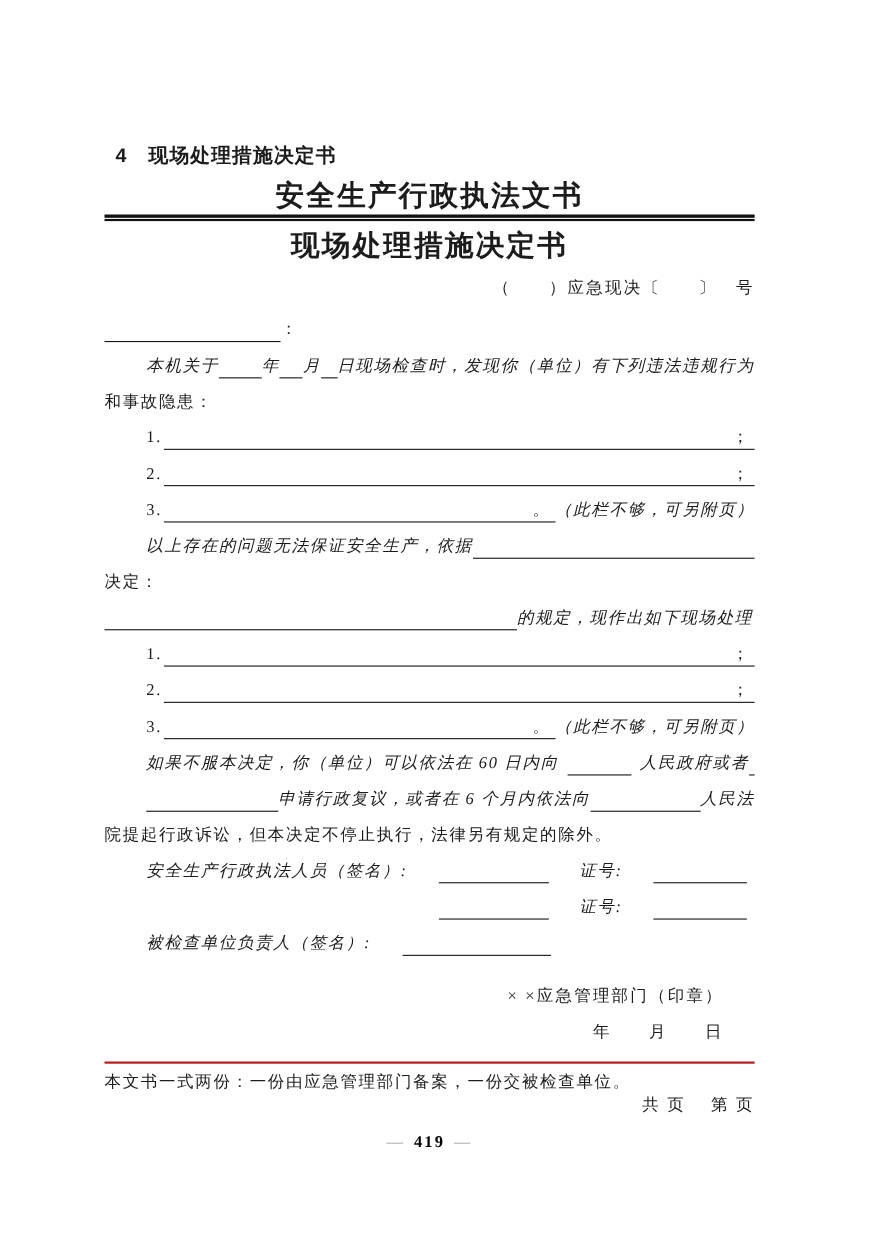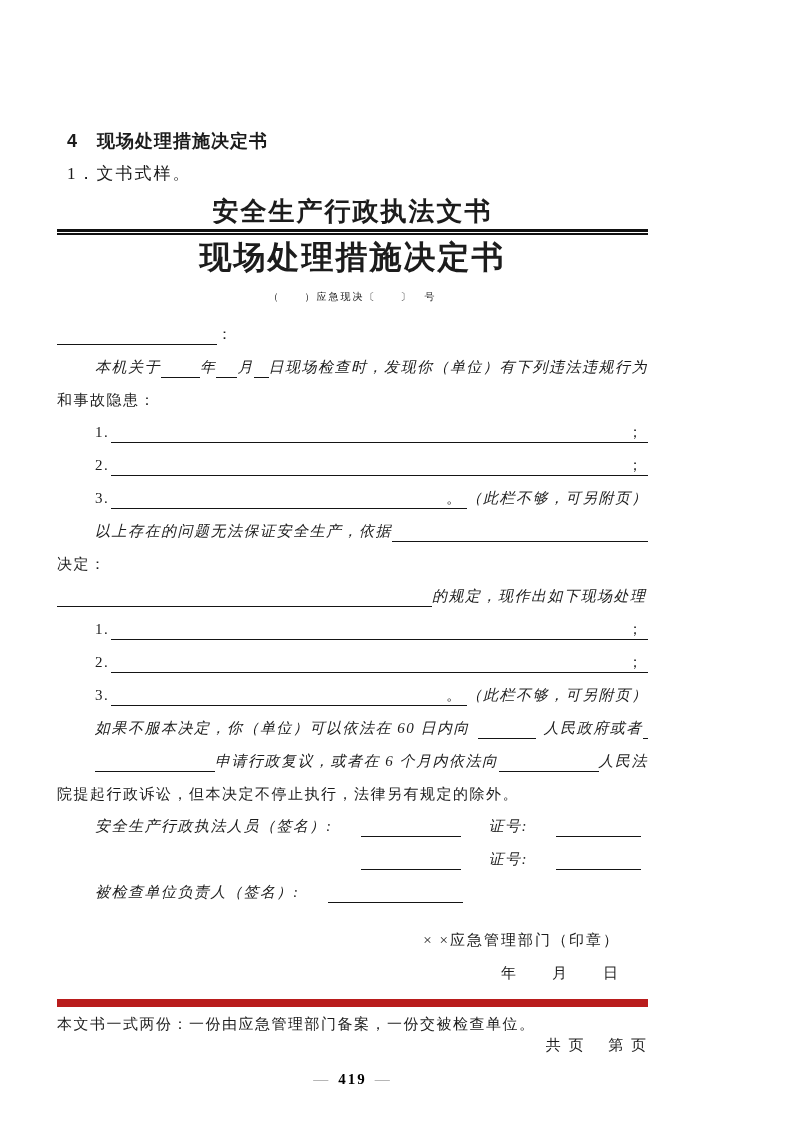--- a/index.html
+++ b/index.html
@@ -1,30 +1,30 @@
 <!DOCTYPE html>
 <html lang="zh"><head>
 <meta charset="utf-8">
 <style>
   * { margin:0; padding:0; box-sizing:border-box; }
   html,body { width:793px; height:1122px; background:#ffffff; overflow:hidden; }
   body { font-family:"Liberation Serif", serif; color:#1c1c1c; }
   .sheet { width:793px; height:1122px; position:relative; }
-  .content { width:591px; margin-left:57px; padding-top:130px; }
+  .content { width:591px; margin-left:95px; padding-top:130px; }
 
   .sec-heading { font-family:"Liberation Sans", sans-serif; font-weight:bold;
                  font-size:18px; line-height:22px; padding-left:10px; letter-spacing:1px; }
   .sub-heading { font-size:17px; line-height:24px; margin-top:10px; padding-left:10px; letter-spacing:2px; }
 
   .letterhead { font-family:"Liberation Sans", sans-serif; font-weight:bold;
                 font-size:26px; line-height:34px; text-align:center; margin-top:8px; letter-spacing:2px; }
   .double-rule { margin-top:1px; height:6px; border-top:3px solid #111; border-bottom:2px solid #111; }
   .doc-title { font-family:"Liberation Sans", sans-serif; font-weight:bold;
-               font-size:32px; line-height:34px; text-align:center; margin-top:5px; letter-spacing:2px; }
-  .doc-number { font-size:10px; line-height:20px; text-align:center; margin-top:13px; letter-spacing:2px; }
+               font-size:26px; line-height:34px; text-align:center; margin-top:5px; letter-spacing:2px; }
+  .doc-number { font-size:15px; line-height:20px; text-align:right; margin-top:13px; letter-spacing:2px;font-family:Liberation Mono, monospace; }
 
   .row { display:flex; align-items:baseline; font-size:15px; line-height:20px;
          margin-top:12px; letter-spacing:1.5px; }
   .row.first { margin-top:17px; }
   .indent { padding-left:38px; }
   .blank { border-bottom:1.5px solid #151515; display:inline-block; }
   .grow { flex:1 1 auto; }
   .tr { text-align:right; padding-right:4px; }
   .w18{width:18px;} .w26{width:26px;} .w48{width:48px;} .w70{width:70px; margin:0 8px;}
   .w85{width:85px;} .w100{width:100px;} .w120{width:120px;} .w135{width:135px;}
@@ -32,37 +32,36 @@
   .nowrap { white-space:nowrap;font-style:italic; }
   .num { padding-right:2px; }
   .gap28 { margin-left:28px; }
   .ghost { visibility:hidden; }
 
   .stamp { width:280px; margin:26px 28px 0 auto; text-align:right;
            font-size:15px; letter-spacing:2px; }
   .stamp-org { line-height:22px; }
   .stamp-date { line-height:22px; margin-top:11px; }
 
-  .footer { margin-top:15px; border-top:8px solid #b91c1c; padding-top:7px;
+  .footer { margin-top:15px; border-top:2px solid #b91c1c; padding-top:7px;
             font-size:15px; letter-spacing:1.5px; }
   .footer-note { line-height:20px; }
   .footer-pages { text-align:right; line-height:20px; margin-top:1px; letter-spacing:2px; }
 
   .page-num { text-align:center; margin-top:16px; font-size:15px; letter-spacing:2px; }
   .page-num .dash { color:#9f9f9f; padding:0 8px; }
   .page-num .n { color:#000000; font-weight:bold; }
 </style>
 </head>
 <body>
 
 <div class="sheet">
   <div class="content">
 
     <div class="sec-heading">4　现场处理措施决定书</div>
-    <div class="sub-heading">1．文书式样。</div>
 
     <div class="letterhead">安全生产行政执法文书</div>
     <div class="double-rule"></div>
     <div class="doc-title">现场处理措施决定书</div>
     <div class="doc-number">（　　）应急现决〔　　〕　号</div>
 
     <div class="row first">
       <span class="blank w160">&nbsp;</span>
         <span>：</span>
     </div>

